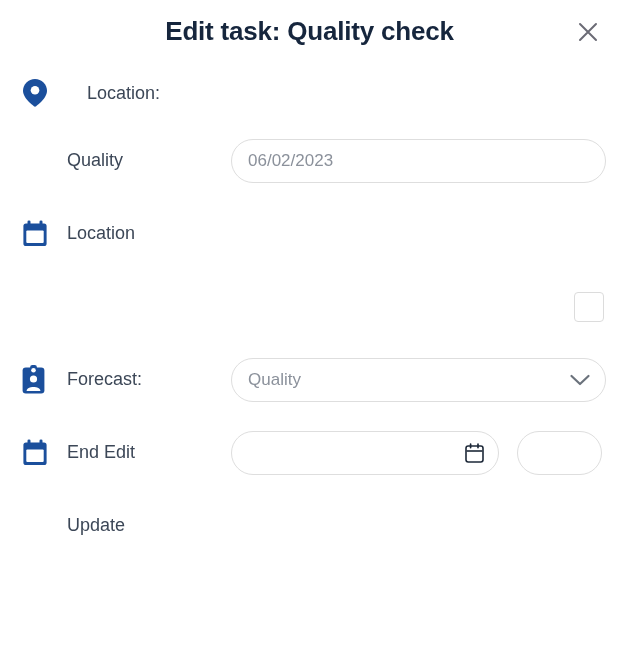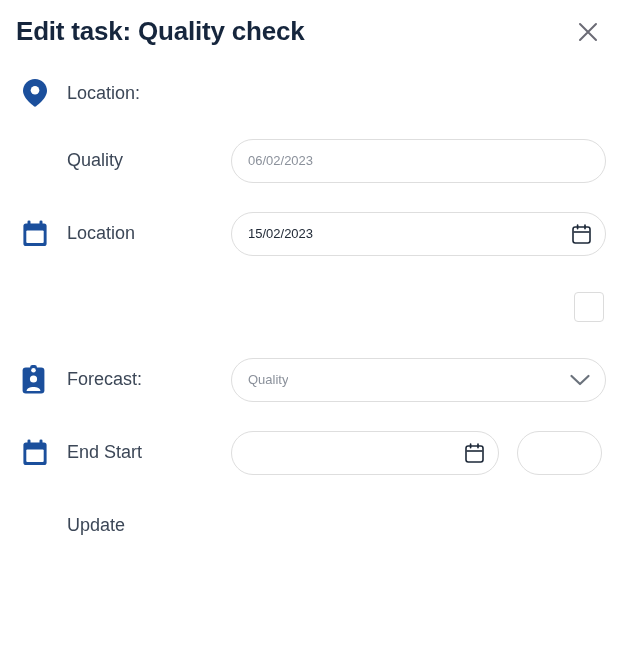--- a/index.html
+++ b/index.html
@@ -14,20 +14,21 @@
     position: relative;
   }
 
   
   .dialog-header {
     position: relative;
     height: 62px;
     display: flex;
     align-items: center;
     padding: 0 16px 0 16px;
+    justify-content: center;
   }
   .dialog-title {
     font-size: 26px;
     font-weight: bold;
     color: #16263d;
     letter-spacing: -0.2px;
     line-height: 1;
     white-space: nowrap;
   }
   .close-button {
@@ -44,21 +45,21 @@
   
   .form-body {
     padding: 0 13px 0 13px;
   }
 
   .form-row {
     display: flex;
     align-items: center;
     height: 73px;
   }
-  .form-row.location-row { height: 62px; }
+  .form-row.location-row { height: 62px; gap: 20px; }
 
   .row-icon {
     width: 40px;
     min-width: 40px;
     display: flex;
     align-items: center;
     justify-content: flex-start;
     padding-left: 9px;
   }
   .row-icon svg { display: block; }
@@ -78,21 +79,21 @@
     height: 44px;
     border: 1px solid #dedede;
     border-radius: 22px;
     background: #fff;
     display: flex;
     align-items: center;
     padding: 0 16px;
     flex: 1;
   }
   .field-text {
-    font-size: 13px;
+    font-size: 17px;
     color: #5d6672;
     white-space: nowrap;
     overflow: hidden;
   }
   .field-text.filled { color: #222b38; }
   .field-text.placeholder { color: #8b919b; }
   .field-text.empty { color: transparent; }
 
   .field-icon {
     position: absolute;
@@ -161,30 +162,20 @@
   <div class="form-row">
     <div class="row-icon">
       <svg width="26" height="27" viewBox="0 0 26 27">
         <rect x="5.5" y="0.5" width="3" height="6" rx="1.3" fill="#1b4f9c"></rect>
         <rect x="17.5" y="0.5" width="3" height="6" rx="1.3" fill="#1b4f9c"></rect>
         <rect x="1.4" y="3.5" width="23.2" height="22.5" rx="2.6" fill="#1b4f9c"></rect>
         <rect x="4.3" y="10.4" width="17.4" height="12.7" rx="1" fill="#ffffff"></rect>
       </svg>
     </div>
     <div class="row-label">Location</div>
-    <div class="field">
-      <span class="field-text filled">15/02/2023</span>
-      <span class="field-icon">
-        <svg width="19" height="20" viewBox="0 0 19 20">
-          <rect x="1" y="3" width="17" height="16" rx="2.2" fill="none" stroke="#1d2838" stroke-width="1.6"></rect>
-          <path d="M1.6 8 H17.4" stroke="#1d2838" stroke-width="1.6"></path>
-          <path d="M5.6 1.2 V4.6 M13 1.2 V4.6" stroke="#1d2838" stroke-width="1.7" stroke-linecap="round"></path>
-        </svg>
-      </span>
-    </div>
   </div>
 
   <div class="form-row">
     <div class="row-icon"></div>
     <div class="checkbox"></div>
   </div>
 
   <div class="form-row">
     <div class="row-icon">
       <svg width="23" height="29" viewBox="0 0 23 29">
@@ -209,21 +200,21 @@
 
   <div class="form-row">
     <div class="row-icon">
       <svg width="26" height="27" viewBox="0 0 26 27">
         <rect x="5.5" y="0.5" width="3" height="6" rx="1.3" fill="#1b4f9c"></rect>
         <rect x="17.5" y="0.5" width="3" height="6" rx="1.3" fill="#1b4f9c"></rect>
         <rect x="1.4" y="3.5" width="23.2" height="22.5" rx="2.6" fill="#1b4f9c"></rect>
         <rect x="4.3" y="10.4" width="17.4" height="12.7" rx="1" fill="#ffffff"></rect>
       </svg>
     </div>
-    <div class="row-label">End Start</div>
+    <div class="row-label">End Edit</div>
     <div class="field field-narrow">
       <span class="field-text empty"></span>
       <span class="field-icon">
         <svg width="19" height="20" viewBox="0 0 19 20">
           <rect x="1" y="3" width="17" height="16" rx="2.2" fill="none" stroke="#1d2838" stroke-width="1.6"></rect>
           <path d="M1.6 8 H17.4" stroke="#1d2838" stroke-width="1.6"></path>
           <path d="M5.6 1.2 V4.6 M13 1.2 V4.6" stroke="#1d2838" stroke-width="1.7" stroke-linecap="round"></path>
         </svg>
       </span>
     </div>

